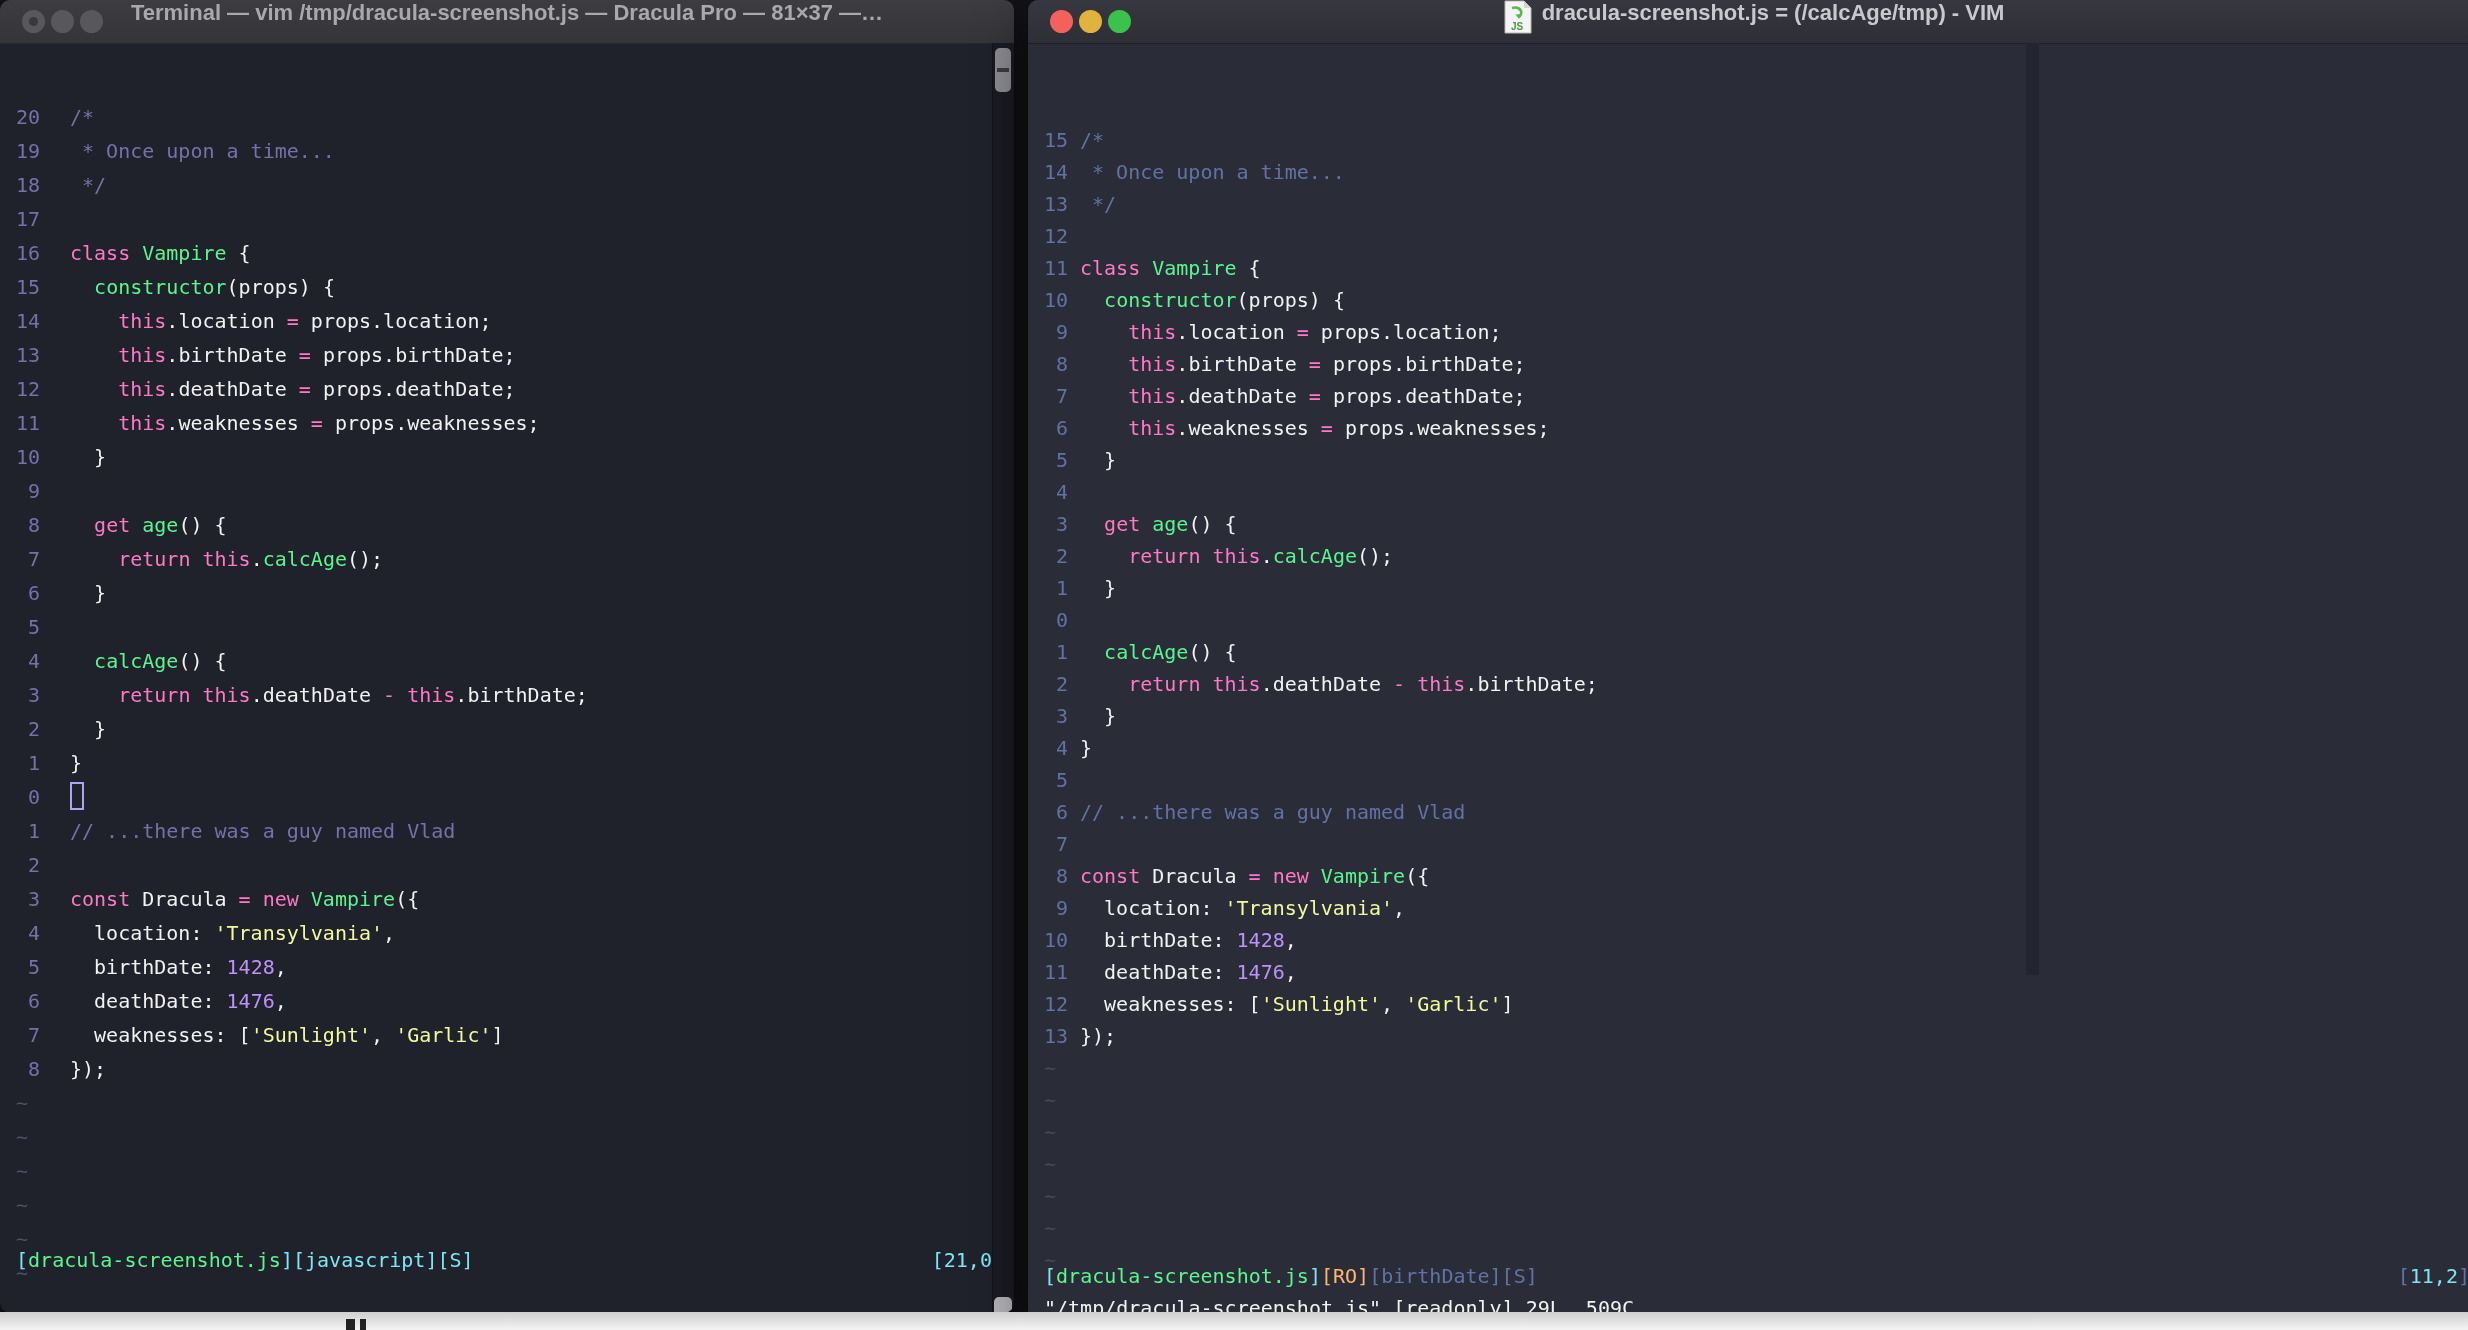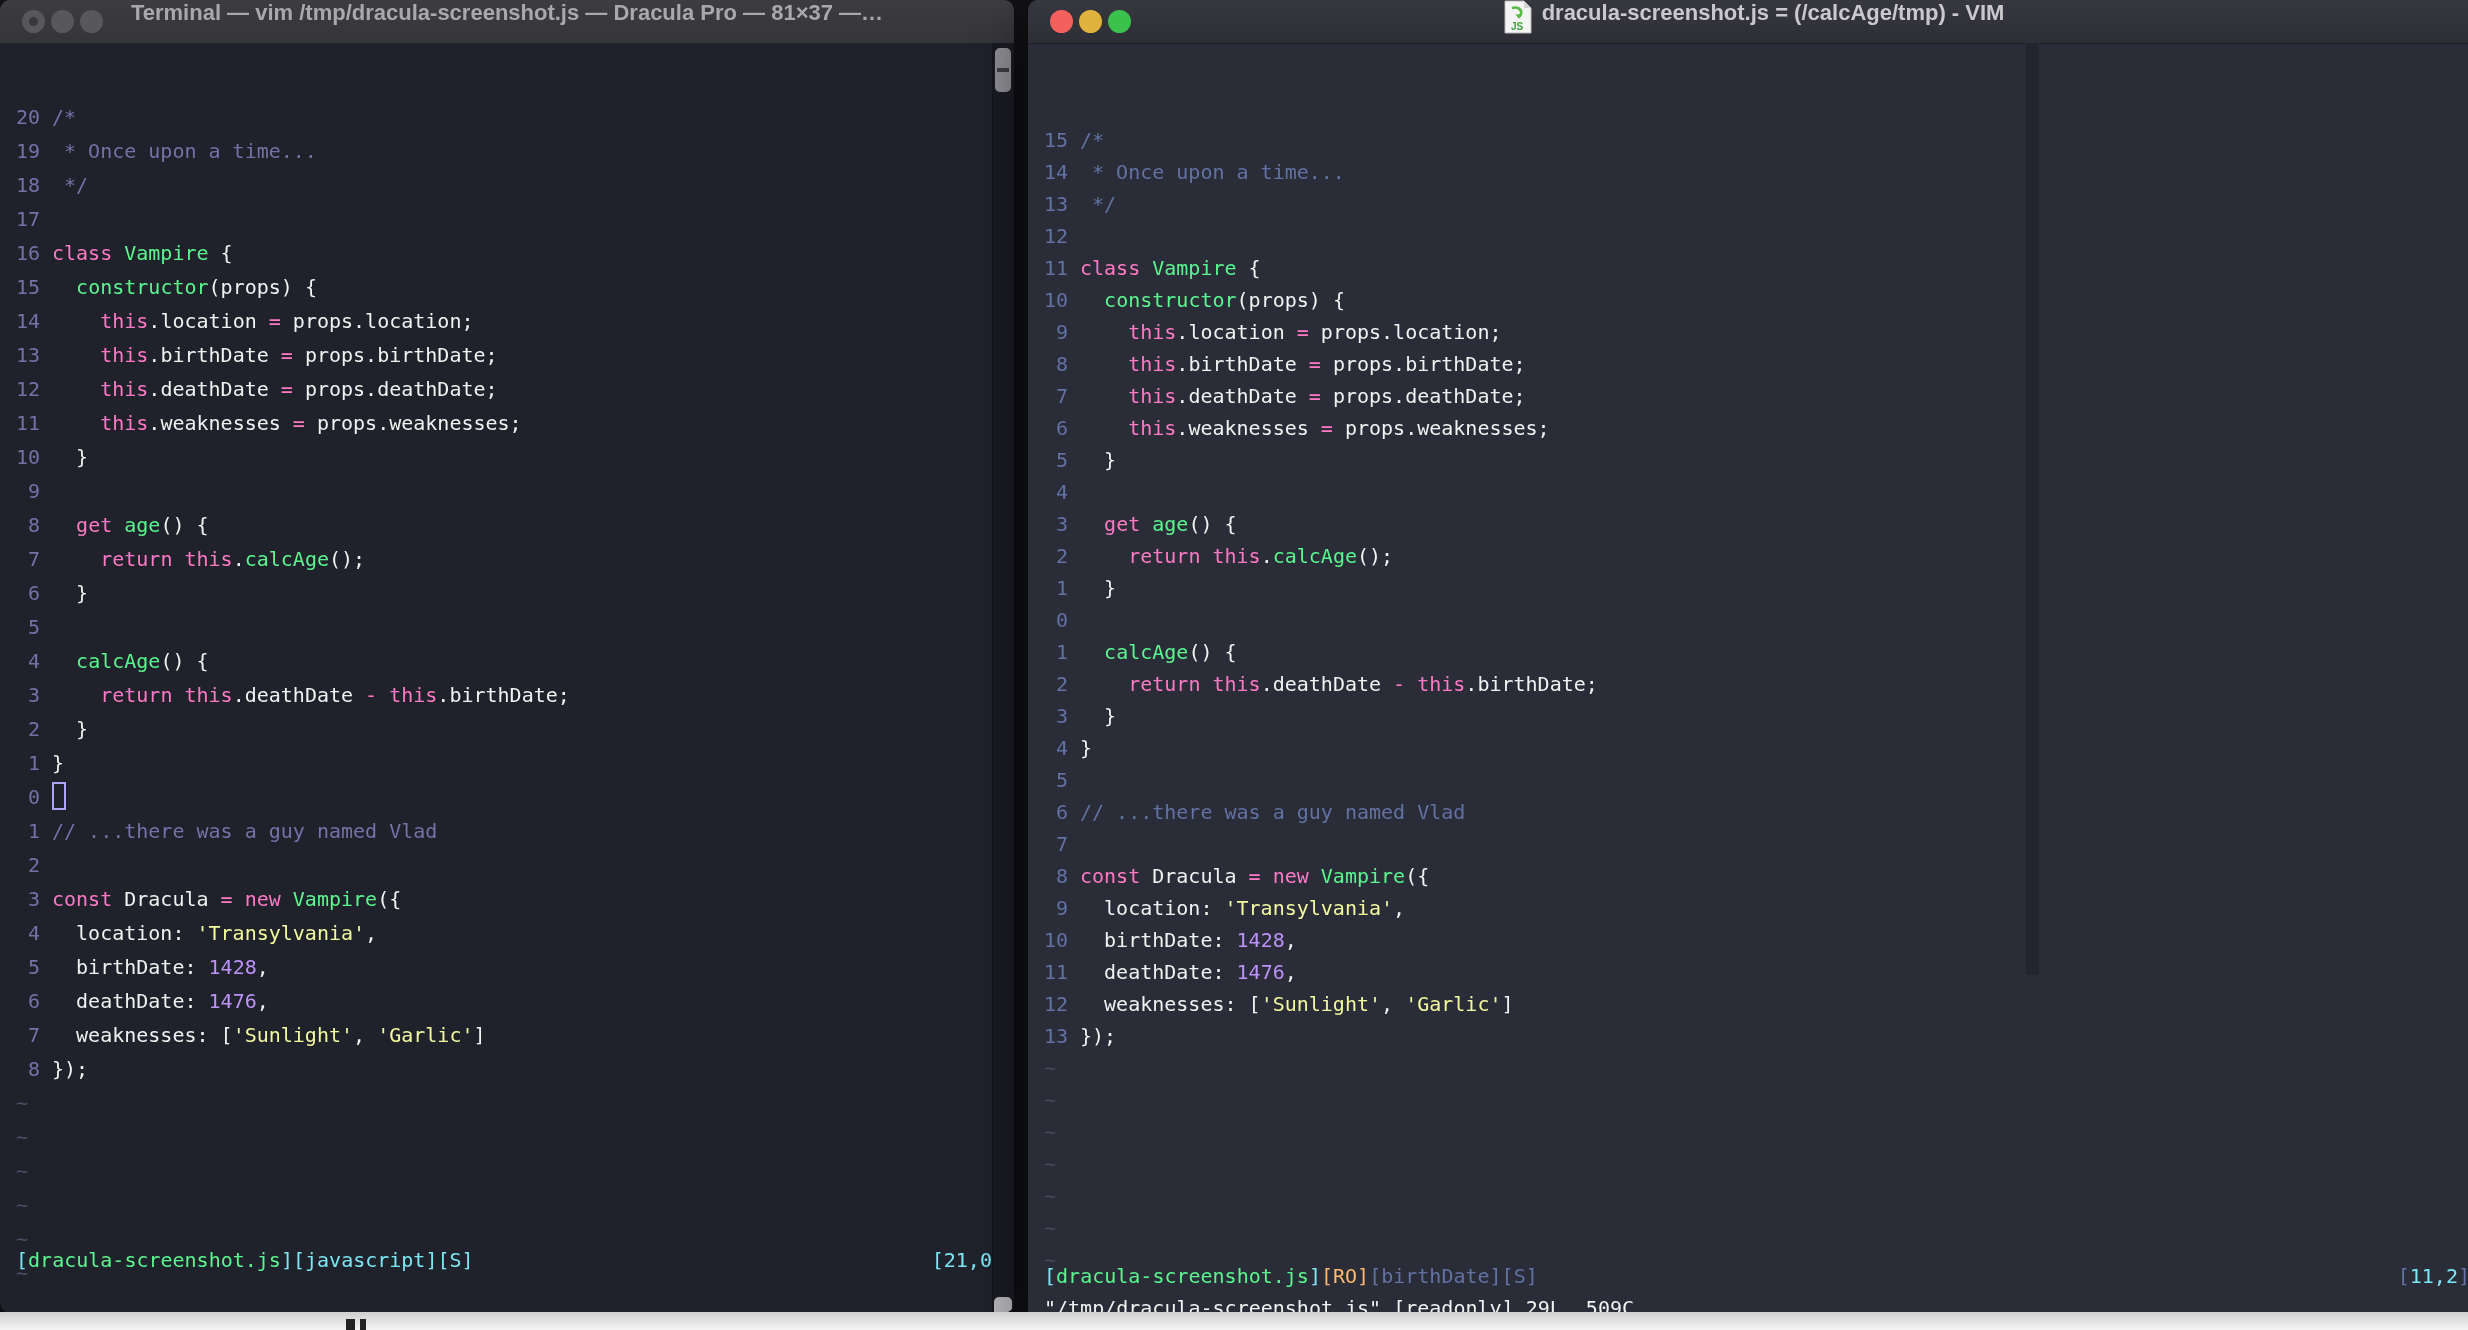--- a/index.html
+++ b/index.html
@@ -30,21 +30,21 @@
   .tl-red{background:#f4615c;}
   .tl-yellow{background:#e0b33c;}
   .tl-green{background:#3bc24c;}
   
   .proxy-icon{width:28px;height:34px;margin-right:10px;flex:none;}
   
   .editor{position:absolute;left:0;right:0;top:43px;bottom:0;
     font-family:"DejaVu Sans Mono", monospace;font-size:20px;white-space:pre;}
   .rows{position:relative;z-index:1;padding:9px 0 0 16px;}
   .row{display:flex;align-items:center;}
-  .win-left .row{height:34px;line-height:34px;}
+  .win-left .row{height:34px;line-height:34px;gap:18px;}
   .win-right .row{height:32px;line-height:32px;}
   .num{display:inline-block;width:24px;flex:none;text-align:right;}
   .code{padding-left:12px;}
   .win-left .num{color:var(--num-left);}
   .win-right .num{color:var(--num-right);}
   .tilde-row .tilde{padding-left:0;}
   .win-left .tilde{color:var(--tilde-left);}
   .win-right .tilde{color:var(--tilde-right);}
   
   .t-fg{color:var(--fg);} .t-pink{color:var(--pink);} .t-green{color:var(--green);}

